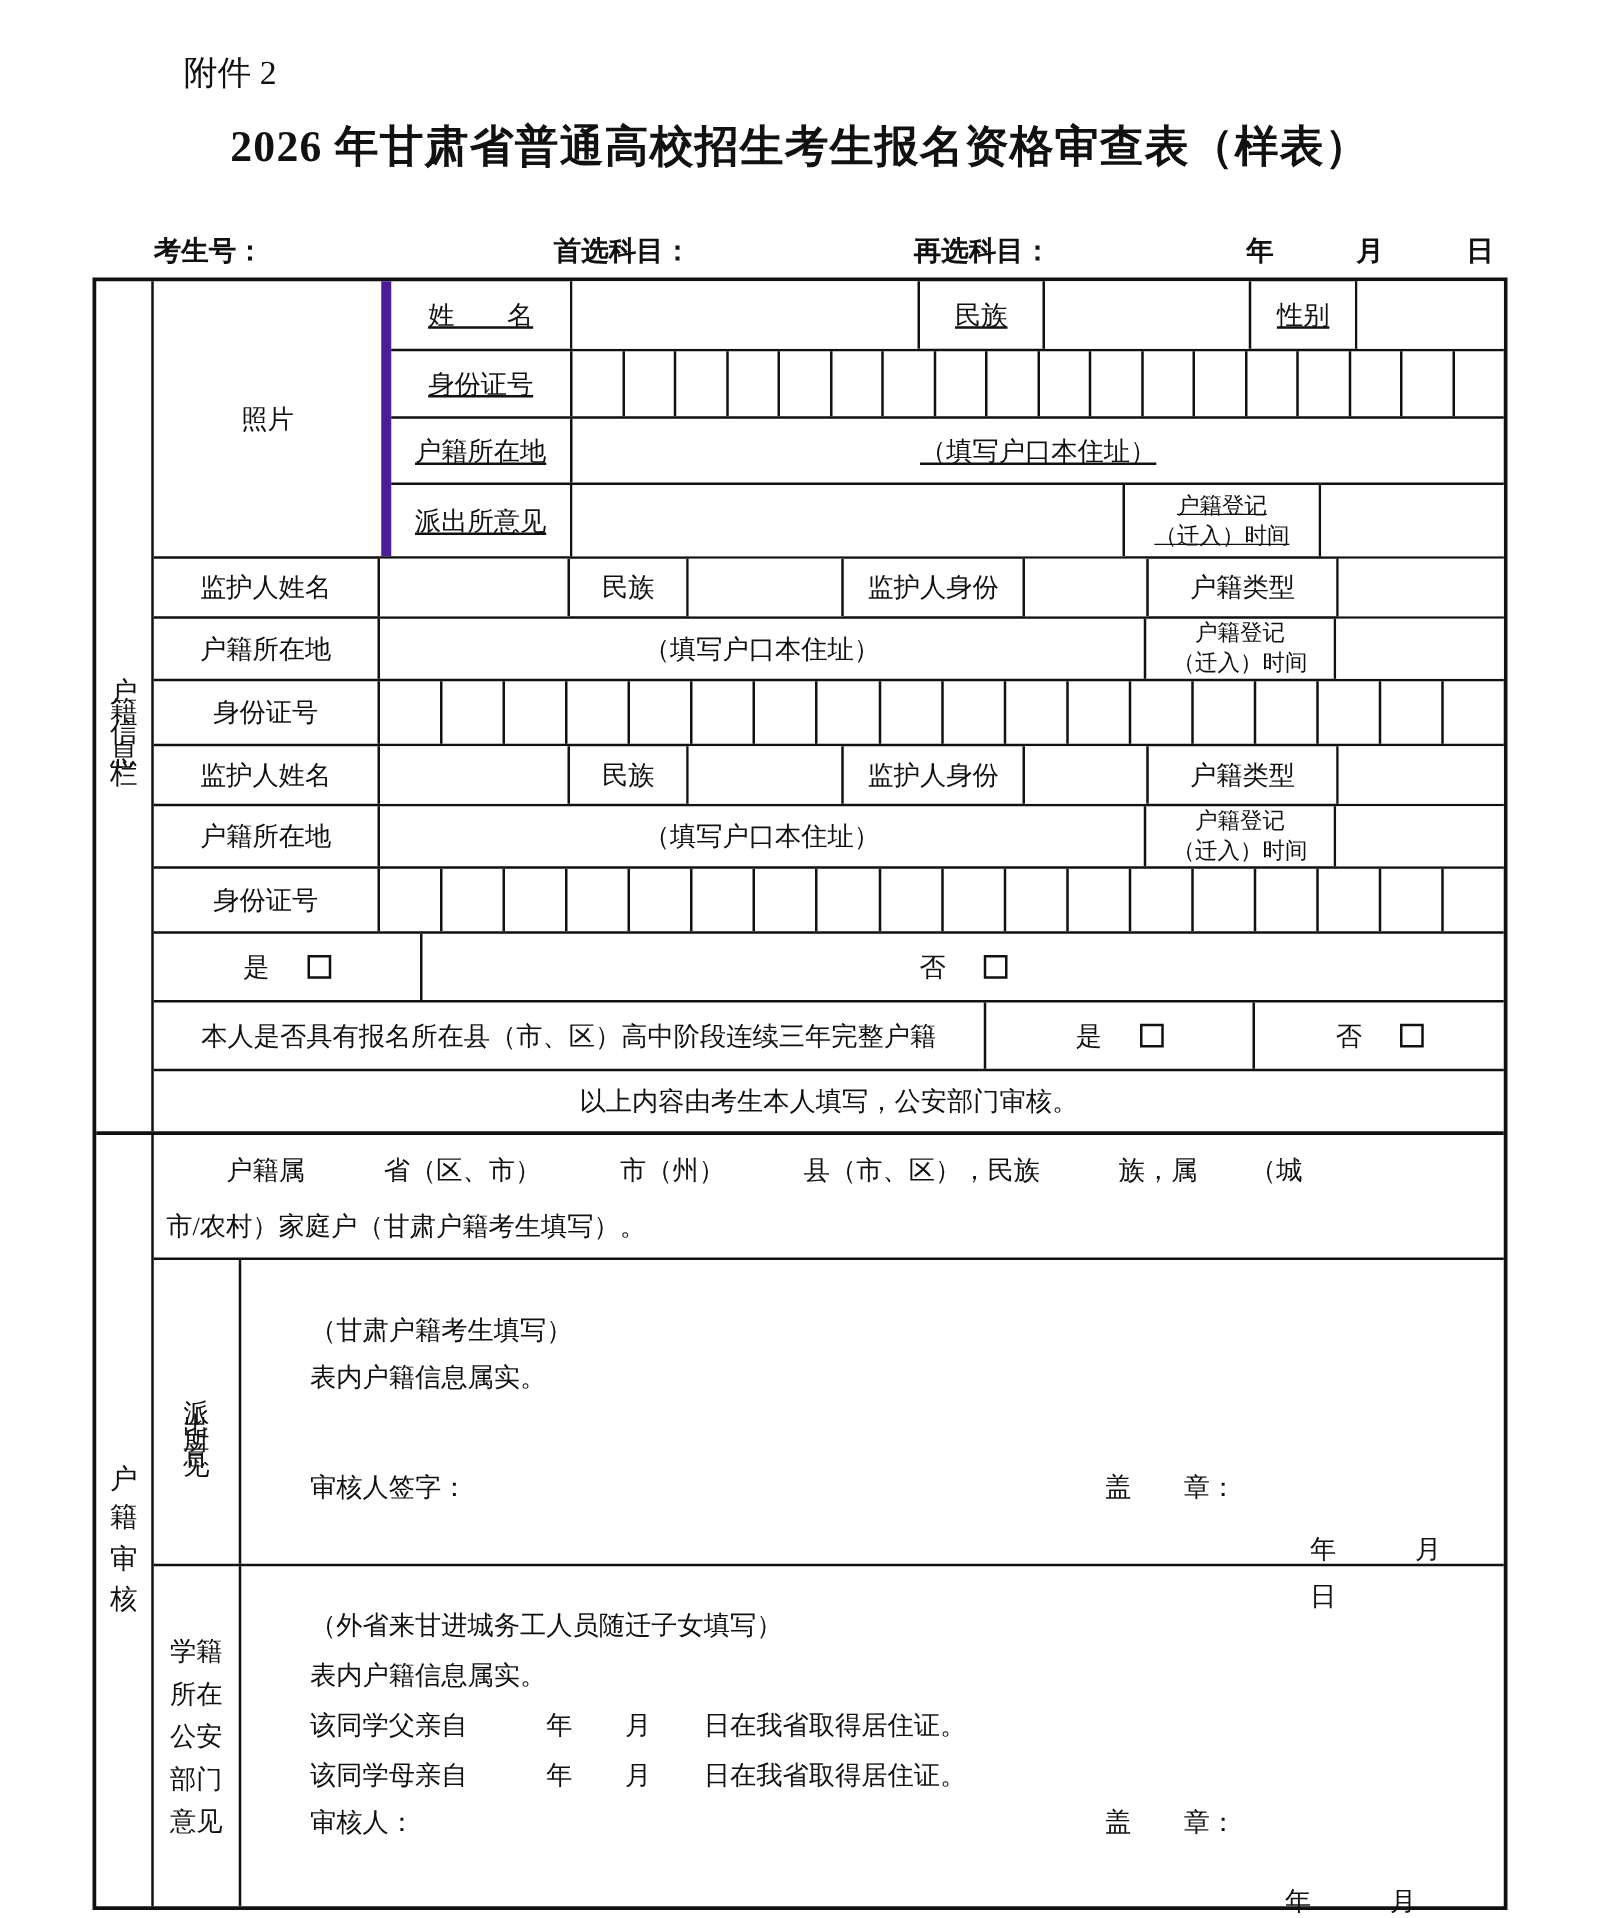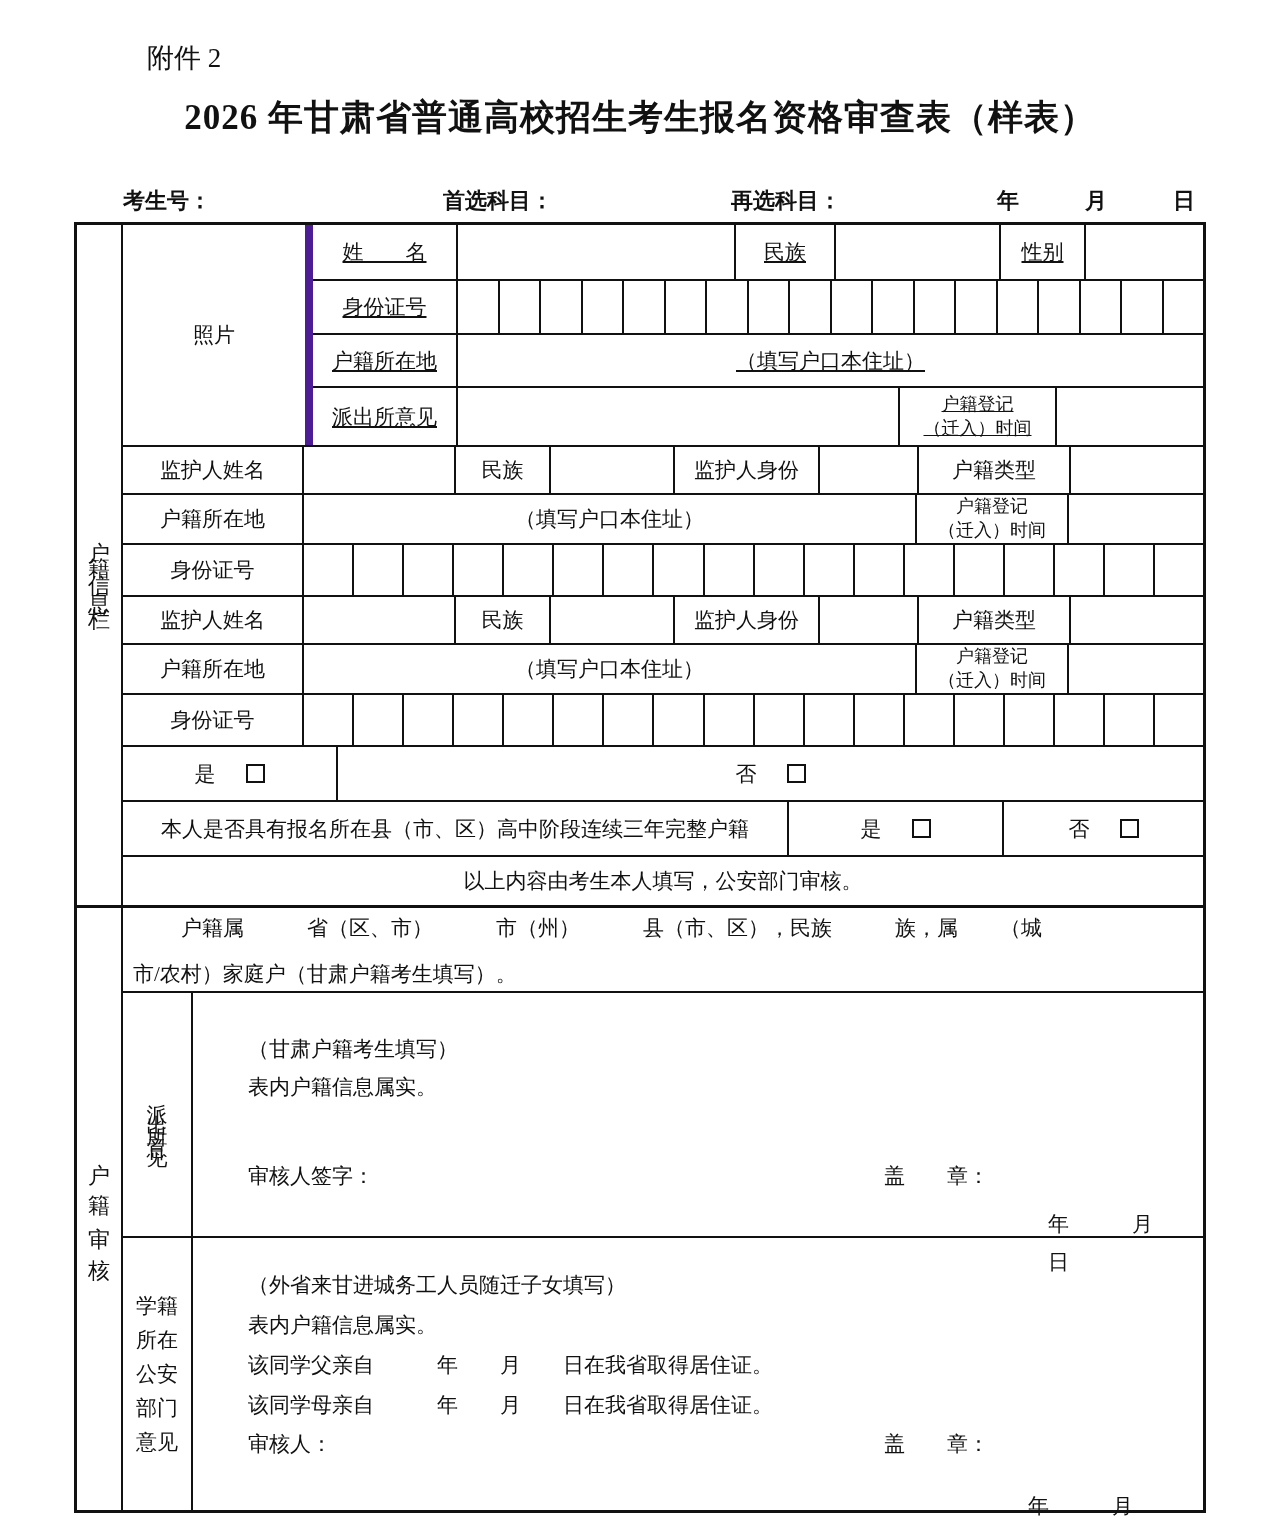--- a/index.html
+++ b/index.html
@@ -267,21 +267,21 @@
       </div>
     </div>
 
     <div class="section">
       <div class="vlabel">
         <span class="vtext wide">户籍审核</span>
       </div>
 
       <div class="content">
 
-        <div class="row" style="height:85px">
+        <div class="row" style="height:100px">
           <div class="cell grow" style="justify-content:flex-start;text-align:left">
             <div class="hukou-statement">
               <div class="l1">户籍属　　　省（区、市）　　　市（州）　　　县（市、区），民族　　　族，属　　（城</div>
               <div class="l2">市/农村）家庭户（甘肃户籍考生填写）。</div>
             </div>
           </div>
         </div>
 
         <div class="row" style="height:245px">
           <div class="sub-label">

